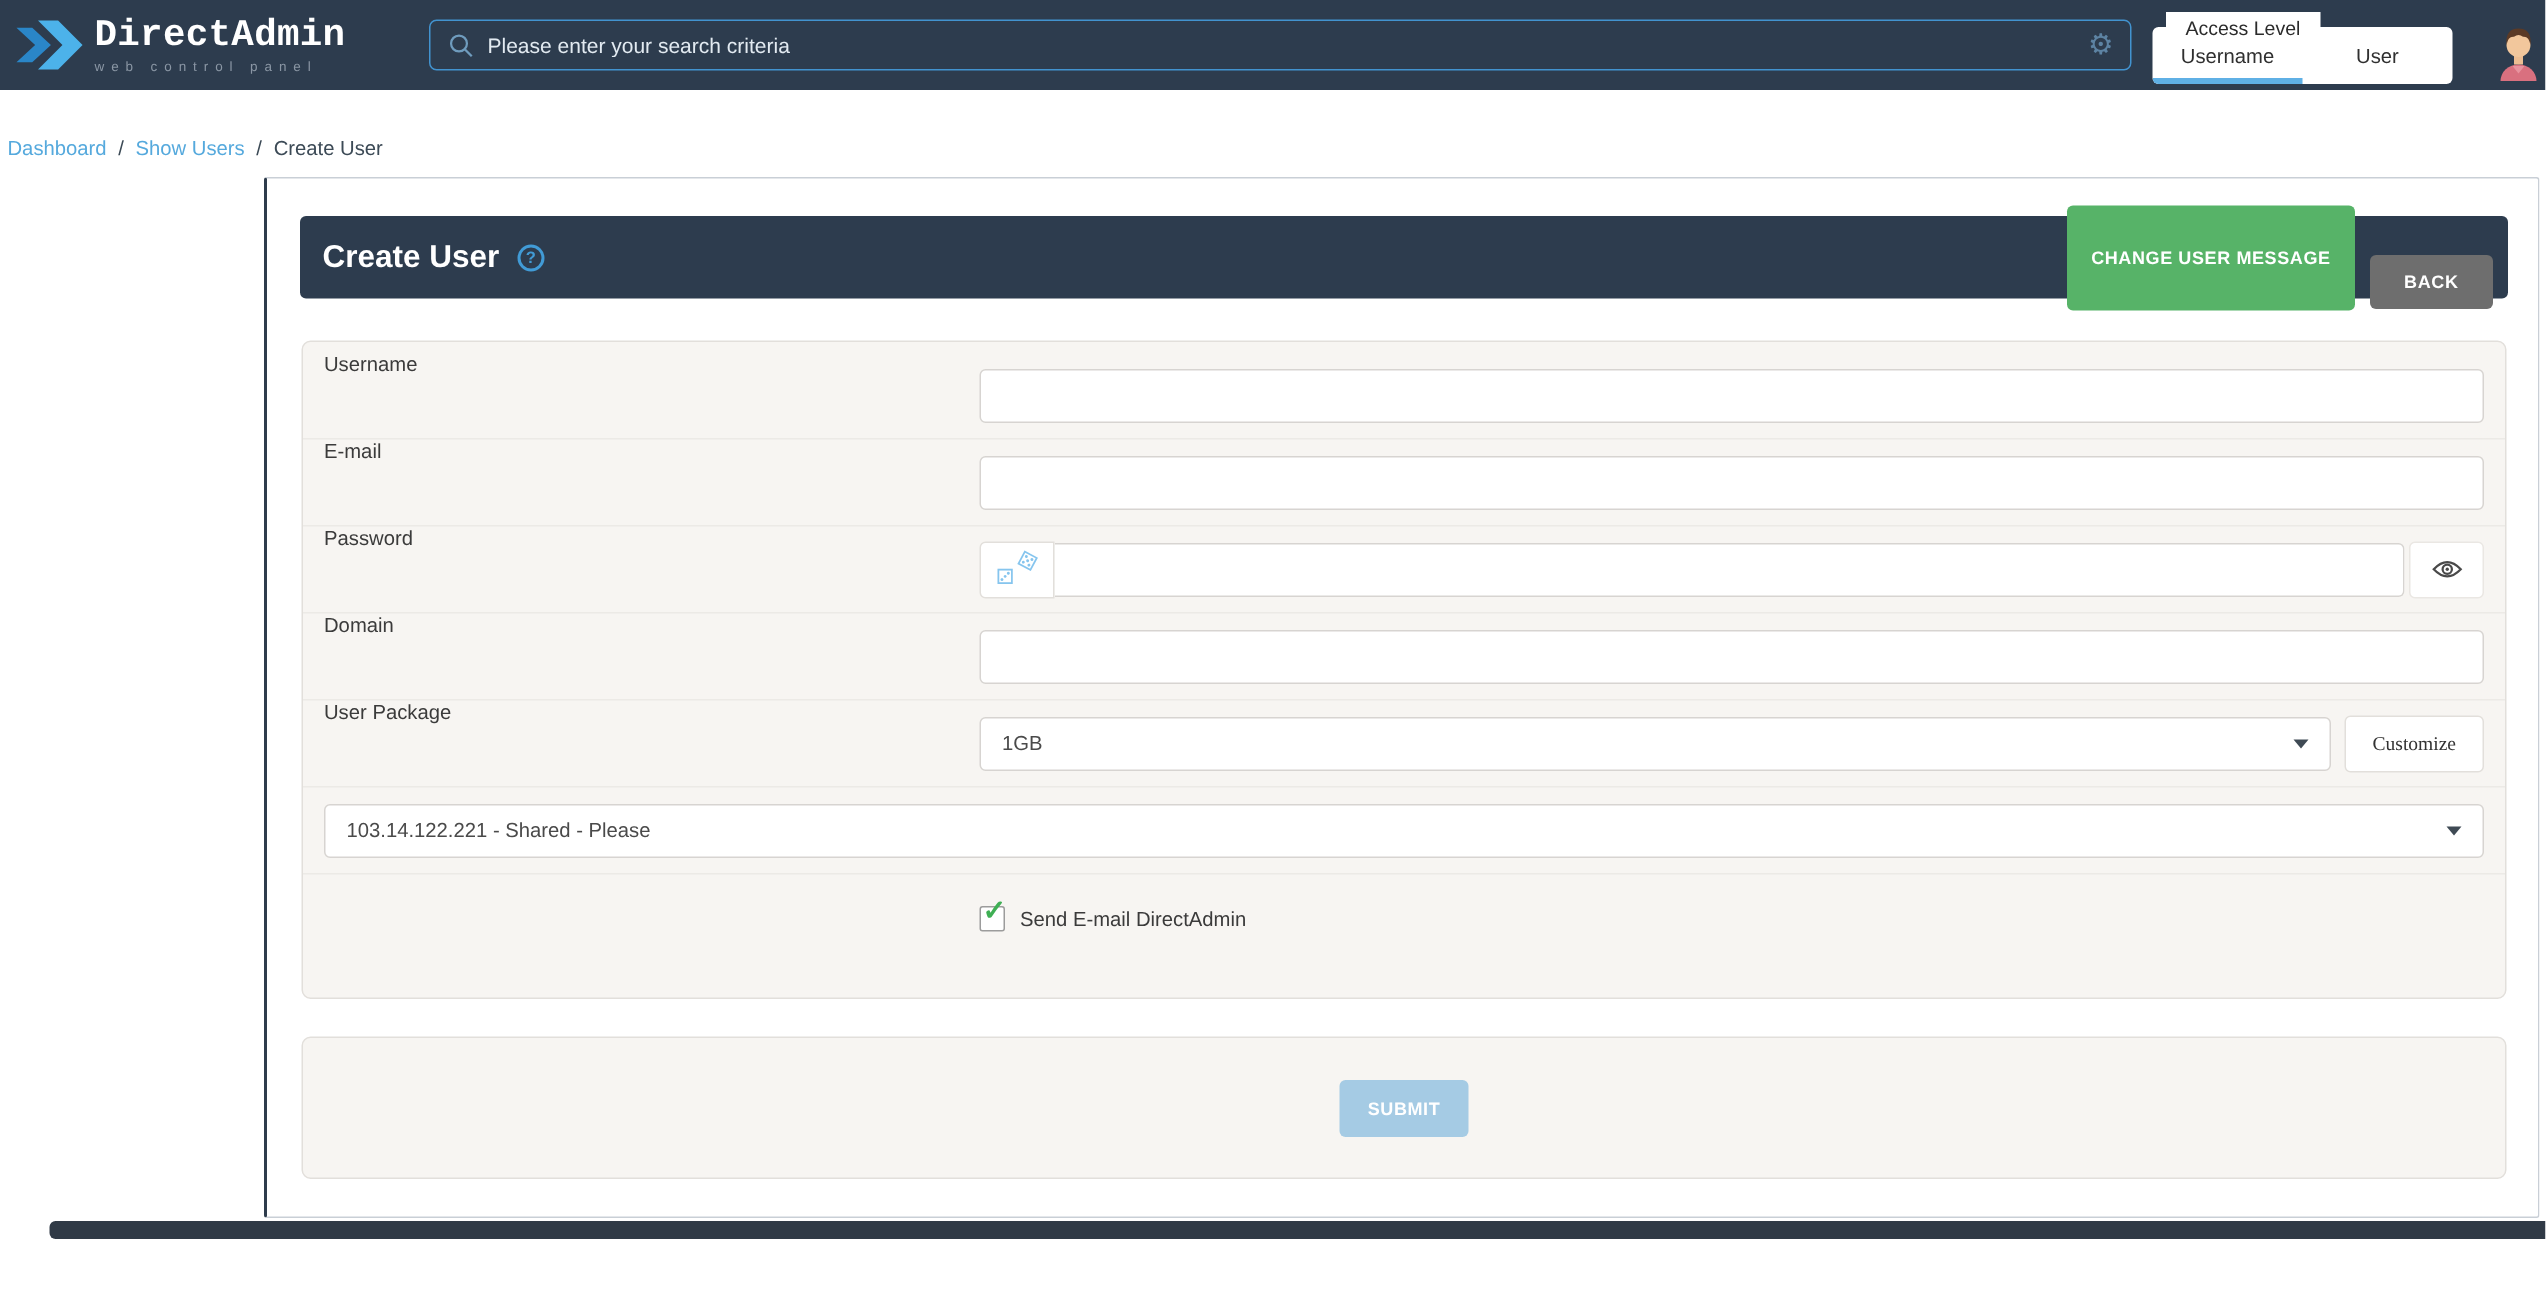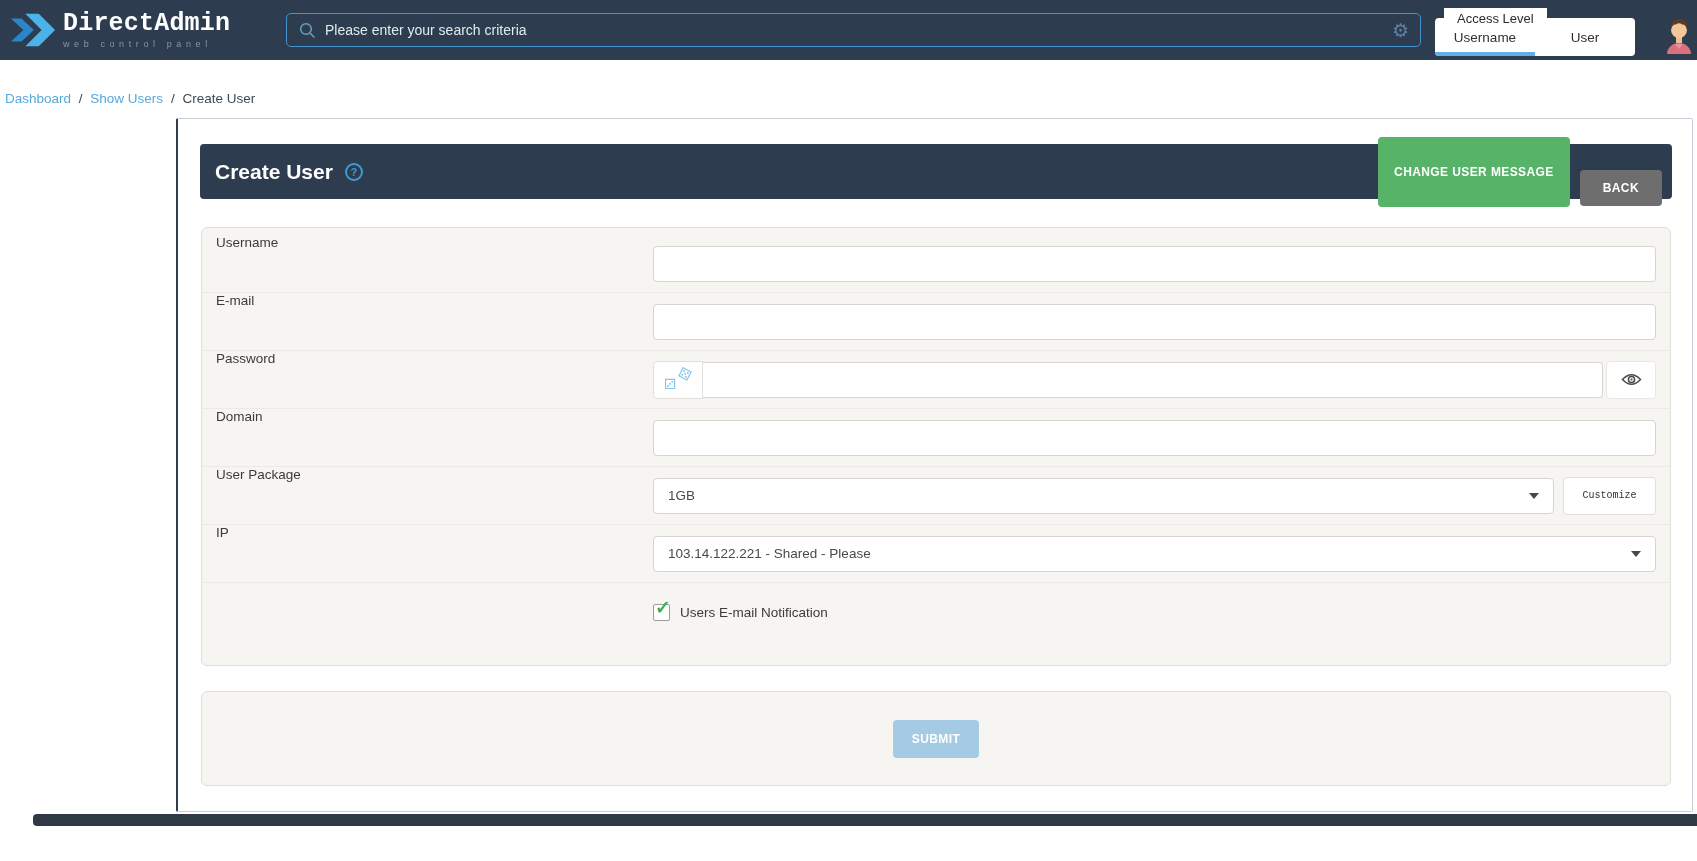--- a/index.html
+++ b/index.html
@@ -78,22 +78,22 @@
   .eye-btn { width:50px; height:38px; flex:none; margin-left:3px; background:#fff;
     border:1px solid #eae7e3; border-radius:4px; display:flex; align-items:center;
     justify-content:center; cursor:pointer; }
 
   .select-box { flex:1; height:36px; background:#fff; border:1px solid #d7d4d1; border-radius:4px;
     display:flex; align-items:center; padding:0 14px; font-size:13.5px; color:#4a4a4a;
     cursor:pointer; }
   .caret { margin-left:auto; width:0; height:0; border-left:5px solid transparent;
     border-right:5px solid transparent; border-top:6px solid #3f4a54; }
   .customize-btn { width:93px; height:38px; flex:none; margin-left:9px; background:#fff;
-    border:1px solid #e2dfdb; border-radius:4px; font-size:10px; color:#333;
-    font-family:Liberation Mono, monospace; cursor:pointer; }
+    border:1px solid #e2dfdb; border-radius:4px; font-size:13px; color:#333;
+    font-family:Liberation Serif, serif; cursor:pointer; }
 
   .checkbox { width:17px; height:17px; flex:none; background:#fff; border:1px solid #9c9c9c;
     border-radius:2px; position:relative; cursor:pointer; }
   .checkmark { position:absolute; top:-7px; left:1px; color:#3faf54; font-size:19px;
     font-weight:bold; line-height:1; }
   .cb-label { margin-left:10px; font-size:13.5px; color:#3b3b3b; }
 
   
   .submit-panel { margin:25px 21px 0 23px; height:95px; background:#f7f5f2;
     border:1px solid #e2dfdb; border-radius:6px; display:flex; align-items:center;
@@ -211,36 +211,35 @@
       <div class="ffield">
         <div class="select-box">
           <span>1GB</span>
           <span class="caret"></span>
         </div>
         <button class="customize-btn">Customize</button>
       </div>
     </div>
 
     <div class="frow">
-      <div class="flabel">IP</div>
       <div class="ffield">
         <div class="select-box">
           <span>103.14.122.221 - Shared - Please</span>
           <span class="caret"></span>
         </div>
       </div>
     </div>
 
     <div class="frow last">
       <div class="flabel"></div>
       <div class="ffield">
         <div class="checkbox">
           <span class="checkmark">✓</span>
         </div>
-        <span class="cb-label">Users E-mail Notification</span>
+        <span class="cb-label">Send E-mail DirectAdmin</span>
       </div>
     </div>
 
   </div>
 
   <div class="submit-panel">
     <button class="btn btn-submit">SUBMIT</button>
   </div>
 
 </div>

